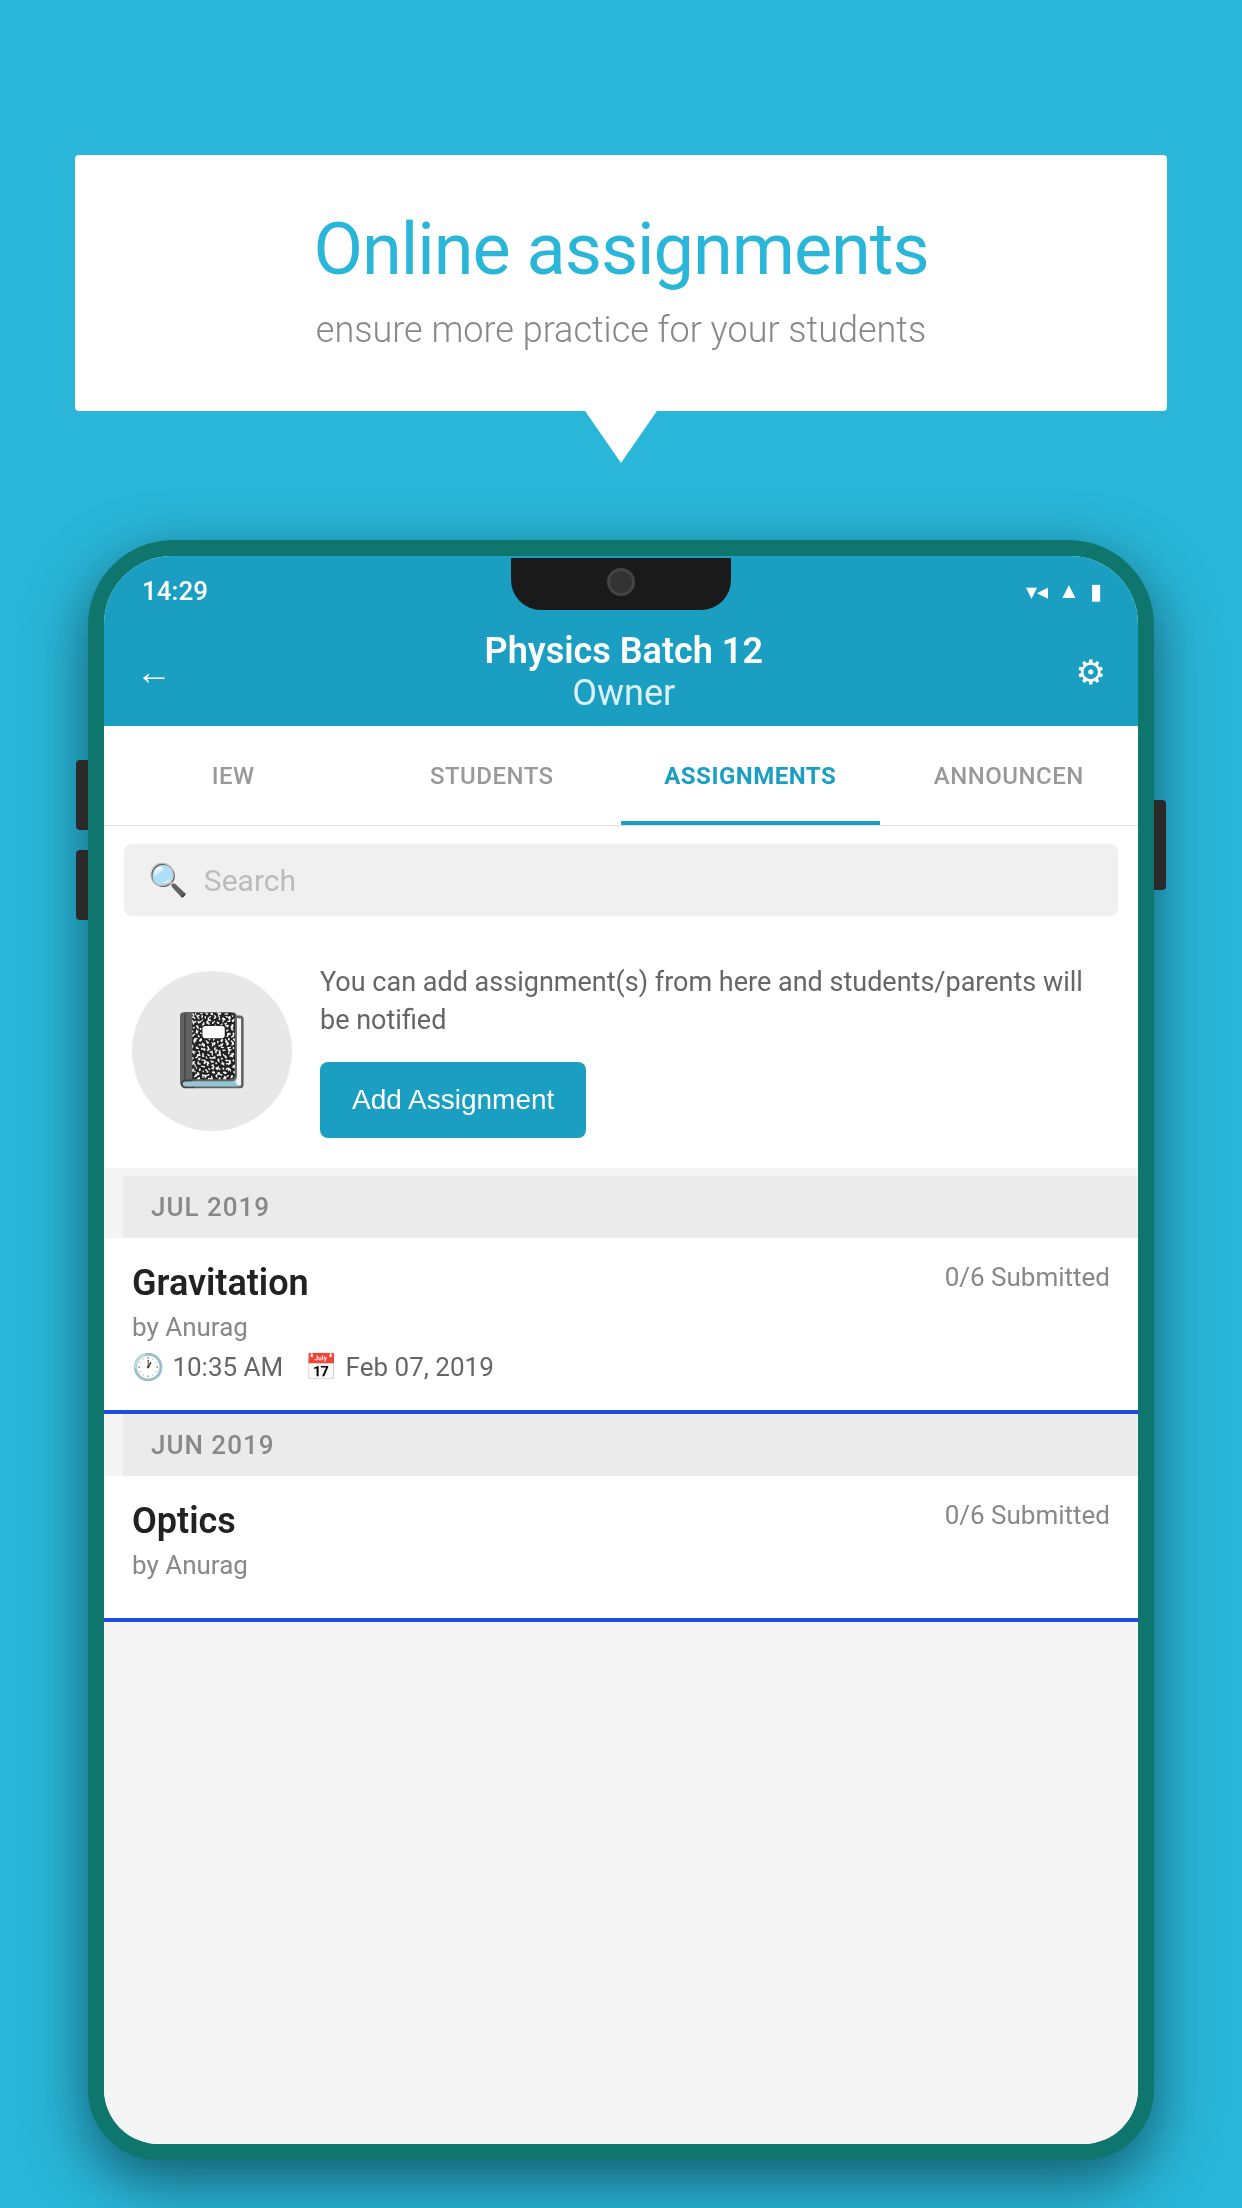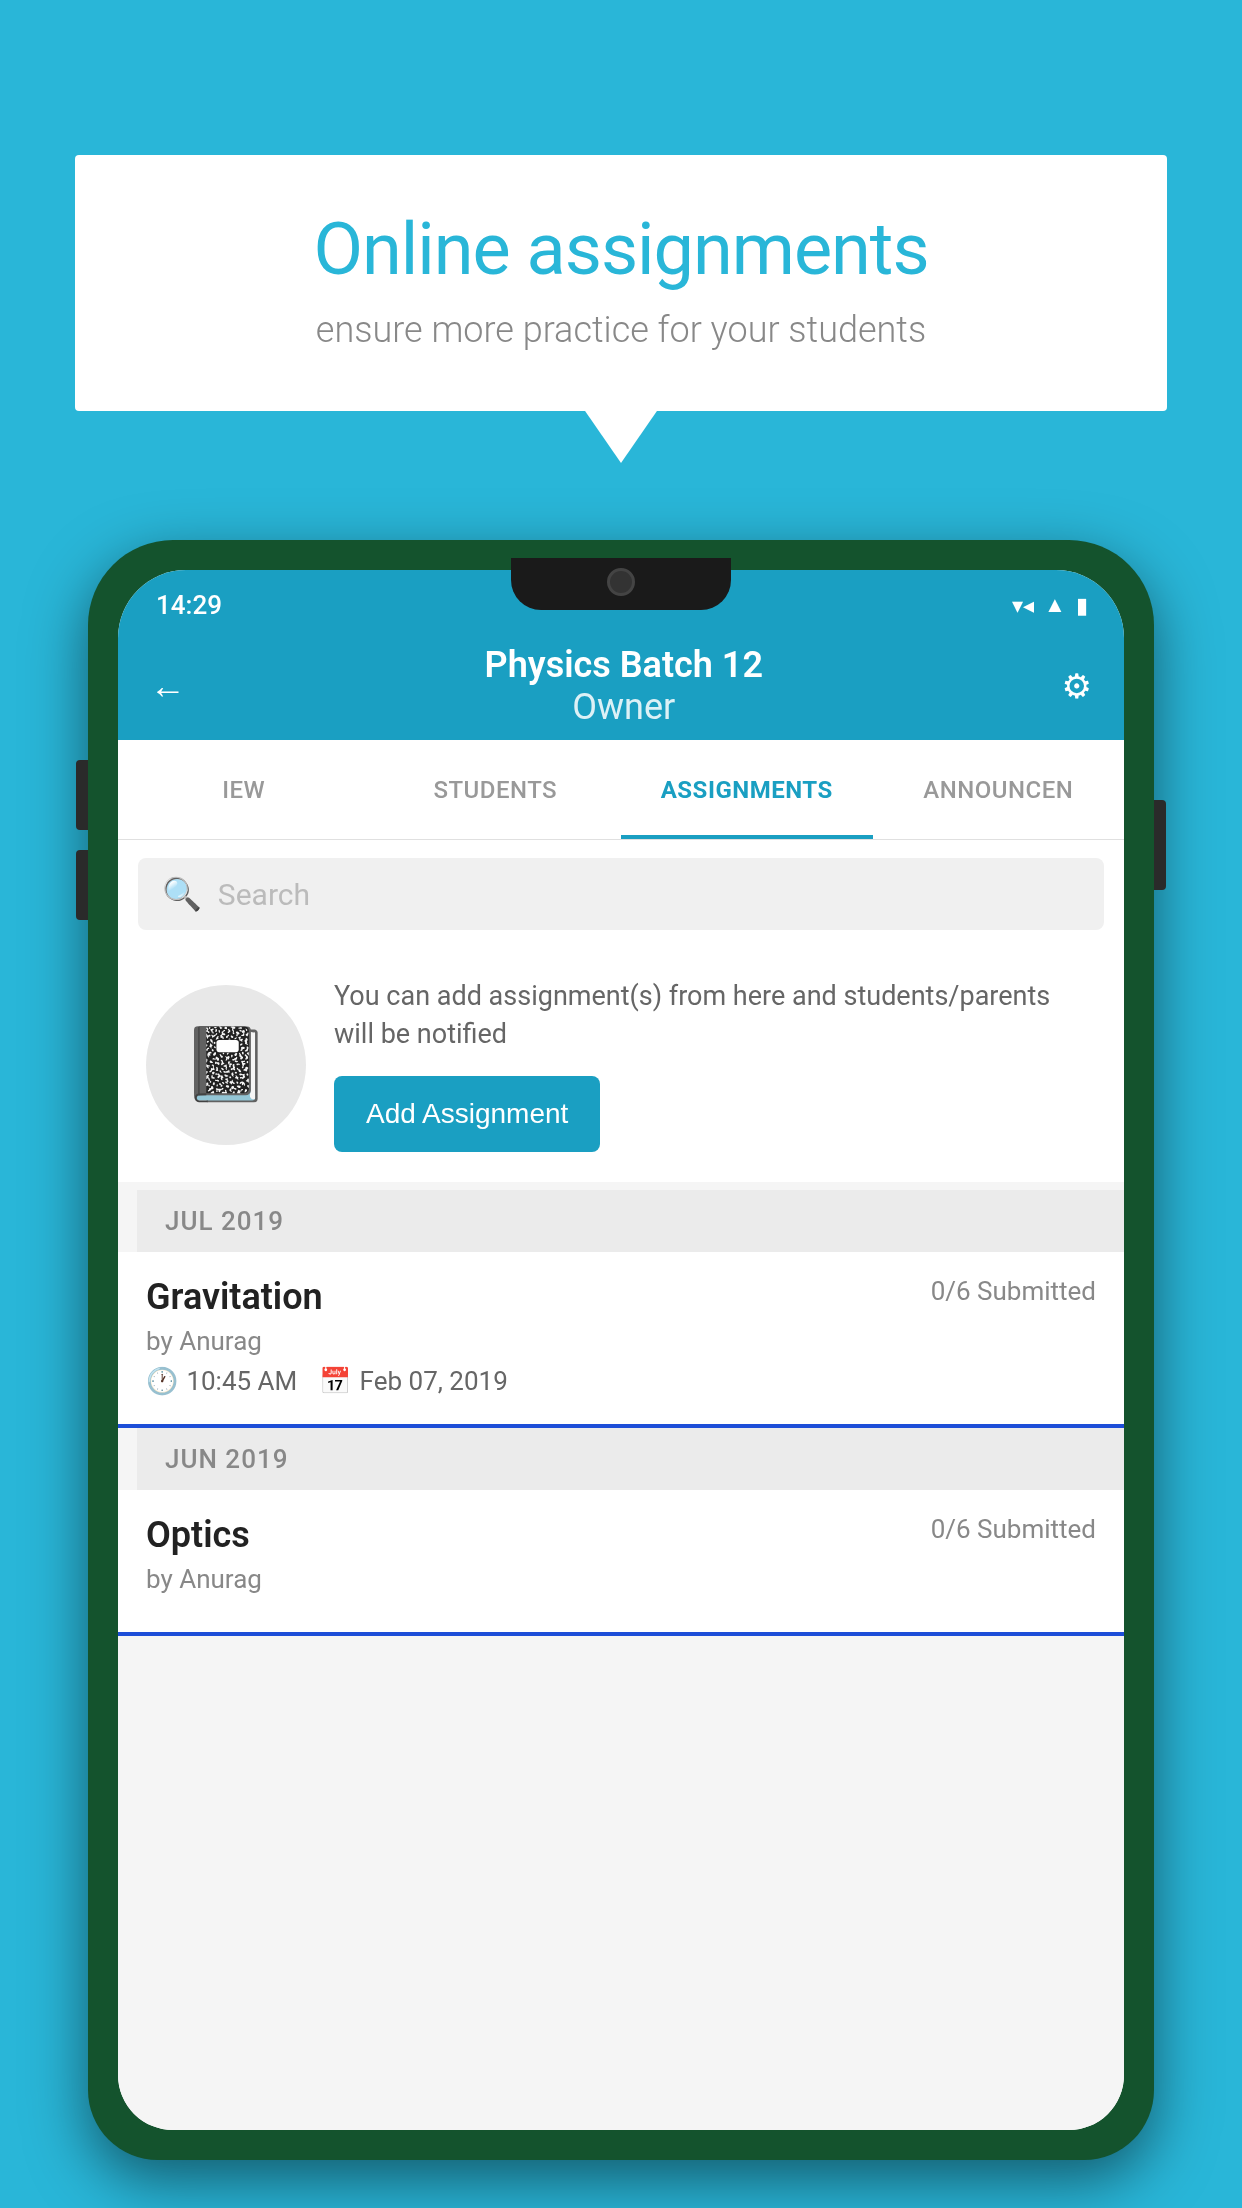--- a/index.html
+++ b/index.html
@@ -55,23 +55,23 @@
 
     
     .phone-container {
       position: absolute;
       top: 540px;
       left: 88px;
       right: 88px;
       bottom: 0px;
     }
     .phone-outer {
-      background: #14532d;
+      background: #0f766e;
       border-radius: 85px 85px 70px 70px;
-      padding: 30px;
+      padding: 16px;
       height: 1620px;
       position: relative;
       box-shadow: 0 20px 60px rgba(0,0,0,0.5);
     }
     
     .phone-notch {
       position: absolute;
       top: 18px;
       left: 50%;
       transform: translateX(-50%);
@@ -437,21 +437,21 @@
           </div>
           <div class="assignment-item">
             <div class="assignment-top">
               <span class="assignment-name">Gravitation</span>
               <span class="assignment-submitted">0/6 Submitted</span>
             </div>
             <div class="assignment-by">by Anurag</div>
             <div class="assignment-meta">
               <div class="meta-item">
                 <span class="meta-icon">🕐</span>
-                <span>10:45 AM</span>
+                <span>10:35 AM</span>
               </div>
               <div class="meta-item">
                 <span class="meta-icon">📅</span>
                 <span>Feb 07, 2019</span>
               </div>
             </div>
           </div>
 
           <div class="section-header">
             <span class="section-header-text">JUN 2019</span>

